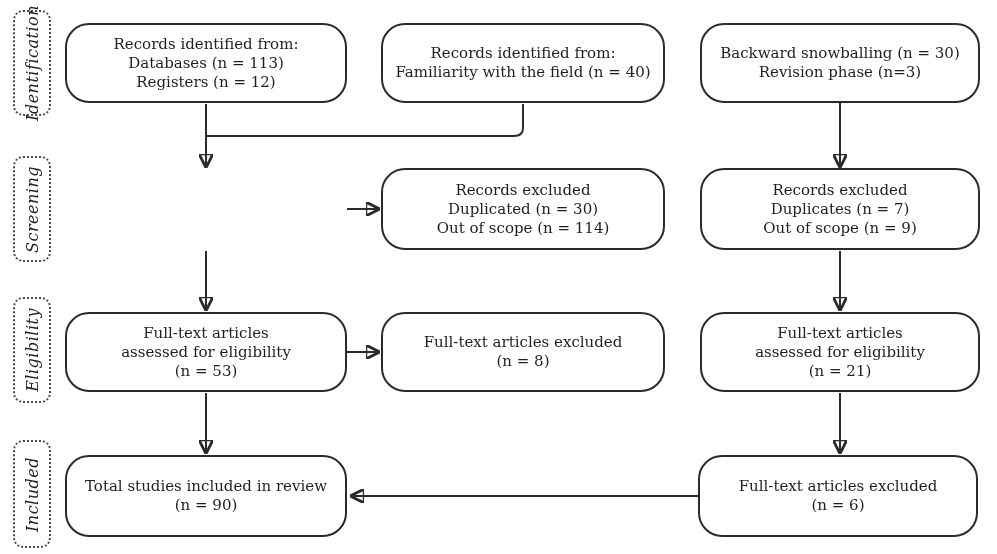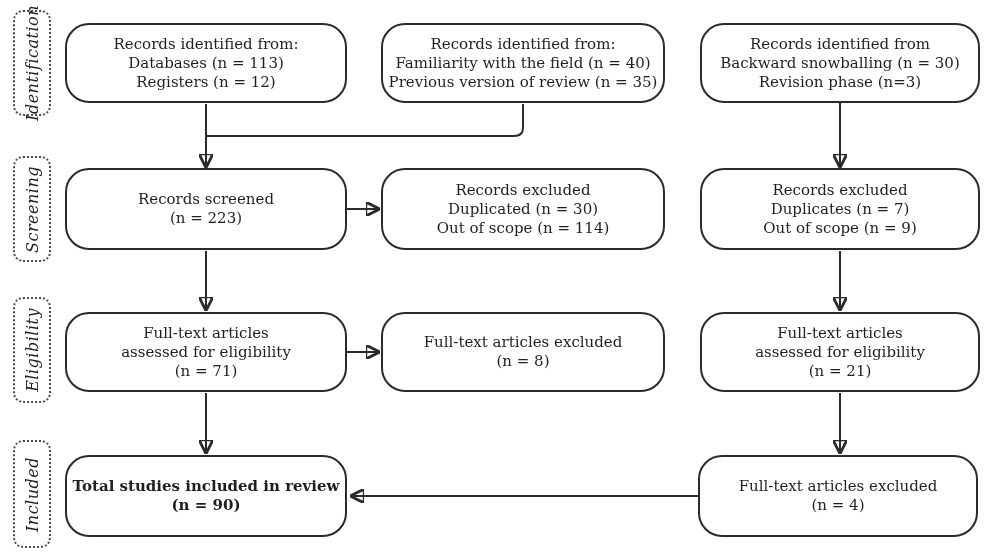--- a/index.html
+++ b/index.html
@@ -56,21 +56,21 @@
   #box-snow      { left: 700px; top: 23px;  width: 280px; height: 80px; }
   
   #box-screened  { left: 65px;  top: 168px; width: 282px; height: 82px; }
   #box-exc-main  { left: 381px; top: 168px; width: 284px; height: 82px; }
   #box-exc-snow  { left: 700px; top: 168px; width: 280px; height: 82px; }
   
   #box-ft-main   { left: 65px;  top: 312px; width: 282px; height: 80px; }
   #box-ftexc-main{ left: 381px; top: 312px; width: 284px; height: 80px; }
   #box-ft-snow   { left: 700px; top: 312px; width: 280px; height: 80px; }
   
-  #box-total     { left: 65px;  top: 455px; width: 282px; height: 82px; font-weight: bold; }
+  #box-total     { left: 65px;  top: 455px; width: 282px; height: 82px; }
   #box-ftexc-snow{ left: 698px; top: 455px; width: 280px; height: 82px; }
 
   #label-identification { top: 10px;  height: 106px; }
   #label-screening      { top: 156px; height: 106px; }
   #label-eligibility    { top: 297px; height: 106px; }
   #label-included       { top: 440px; height: 108px; }
 
   #arrow-layer {
     position: absolute;
     left: 0; top: 0;
@@ -98,65 +98,59 @@
   </div>
 
   <div class="flow-box" id="box-db">
     <div class="bline">Records identified from:</div>
     <div class="bline">Databases (n = 113)</div>
     <div class="bline">Registers (n = 12)</div>
   </div>
   <div class="flow-box" id="box-fam">
     <div class="bline">Records identified from:</div>
     <div class="bline">Familiarity with the field (n = 40)</div>
-    <div class="bline">Previous version of review (n = 35)</div>
   </div>
   <div class="flow-box" id="box-snow">
-    <div class="bline">Records identified from</div>
     <div class="bline">Backward snowballing (n = 30)</div>
     <div class="bline">Revision phase (n=3)</div>
   </div>
 
-  <div class="flow-box" id="box-screened">
-    <div class="bline">Records screened</div>
-    <div class="bline">(n = 223)</div>
-  </div>
   <div class="flow-box" id="box-exc-main">
     <div class="bline">Records excluded</div>
     <div class="bline">Duplicated (n = 30)</div>
     <div class="bline">Out of scope (n = 114)</div>
   </div>
   <div class="flow-box" id="box-exc-snow">
     <div class="bline">Records excluded</div>
     <div class="bline">Duplicates (n = 7)</div>
     <div class="bline">Out of scope (n = 9)</div>
   </div>
 
   <div class="flow-box" id="box-ft-main">
     <div class="bline">Full-text articles</div>
     <div class="bline">assessed for eligibility</div>
-    <div class="bline">(n = 71)</div>
+    <div class="bline">(n = 53)</div>
   </div>
   <div class="flow-box" id="box-ftexc-main">
     <div class="bline">Full-text articles excluded</div>
     <div class="bline">(n = 8)</div>
   </div>
   <div class="flow-box" id="box-ft-snow">
     <div class="bline">Full-text articles</div>
     <div class="bline">assessed for eligibility</div>
     <div class="bline">(n = 21)</div>
   </div>
 
   <div class="flow-box" id="box-total">
     <div class="bline">Total studies included in review</div>
     <div class="bline">(n = 90)</div>
   </div>
   <div class="flow-box" id="box-ftexc-snow">
     <div class="bline">Full-text articles excluded</div>
-    <div class="bline">(n = 4)</div>
+    <div class="bline">(n = 6)</div>
   </div>
 
   <svg id="arrow-layer" viewBox="0 0 997 554" xmlns="http://www.w3.org/2000/svg">
     <defs>
       <marker id="ah" viewBox="0 0 10 10" refX="8" refY="5" markerWidth="7" markerHeight="7" orient="auto">
         <path d="M0,0 L10,5 L0,10 Z" fill="#2b2b2b" stroke="none"></path>
       </marker>
     </defs>
     <path d="M523,104 V128 Q523,136 514,136 H207"></path>
     <path d="M206,104 V165" marker-end="url(#ah)"></path>

